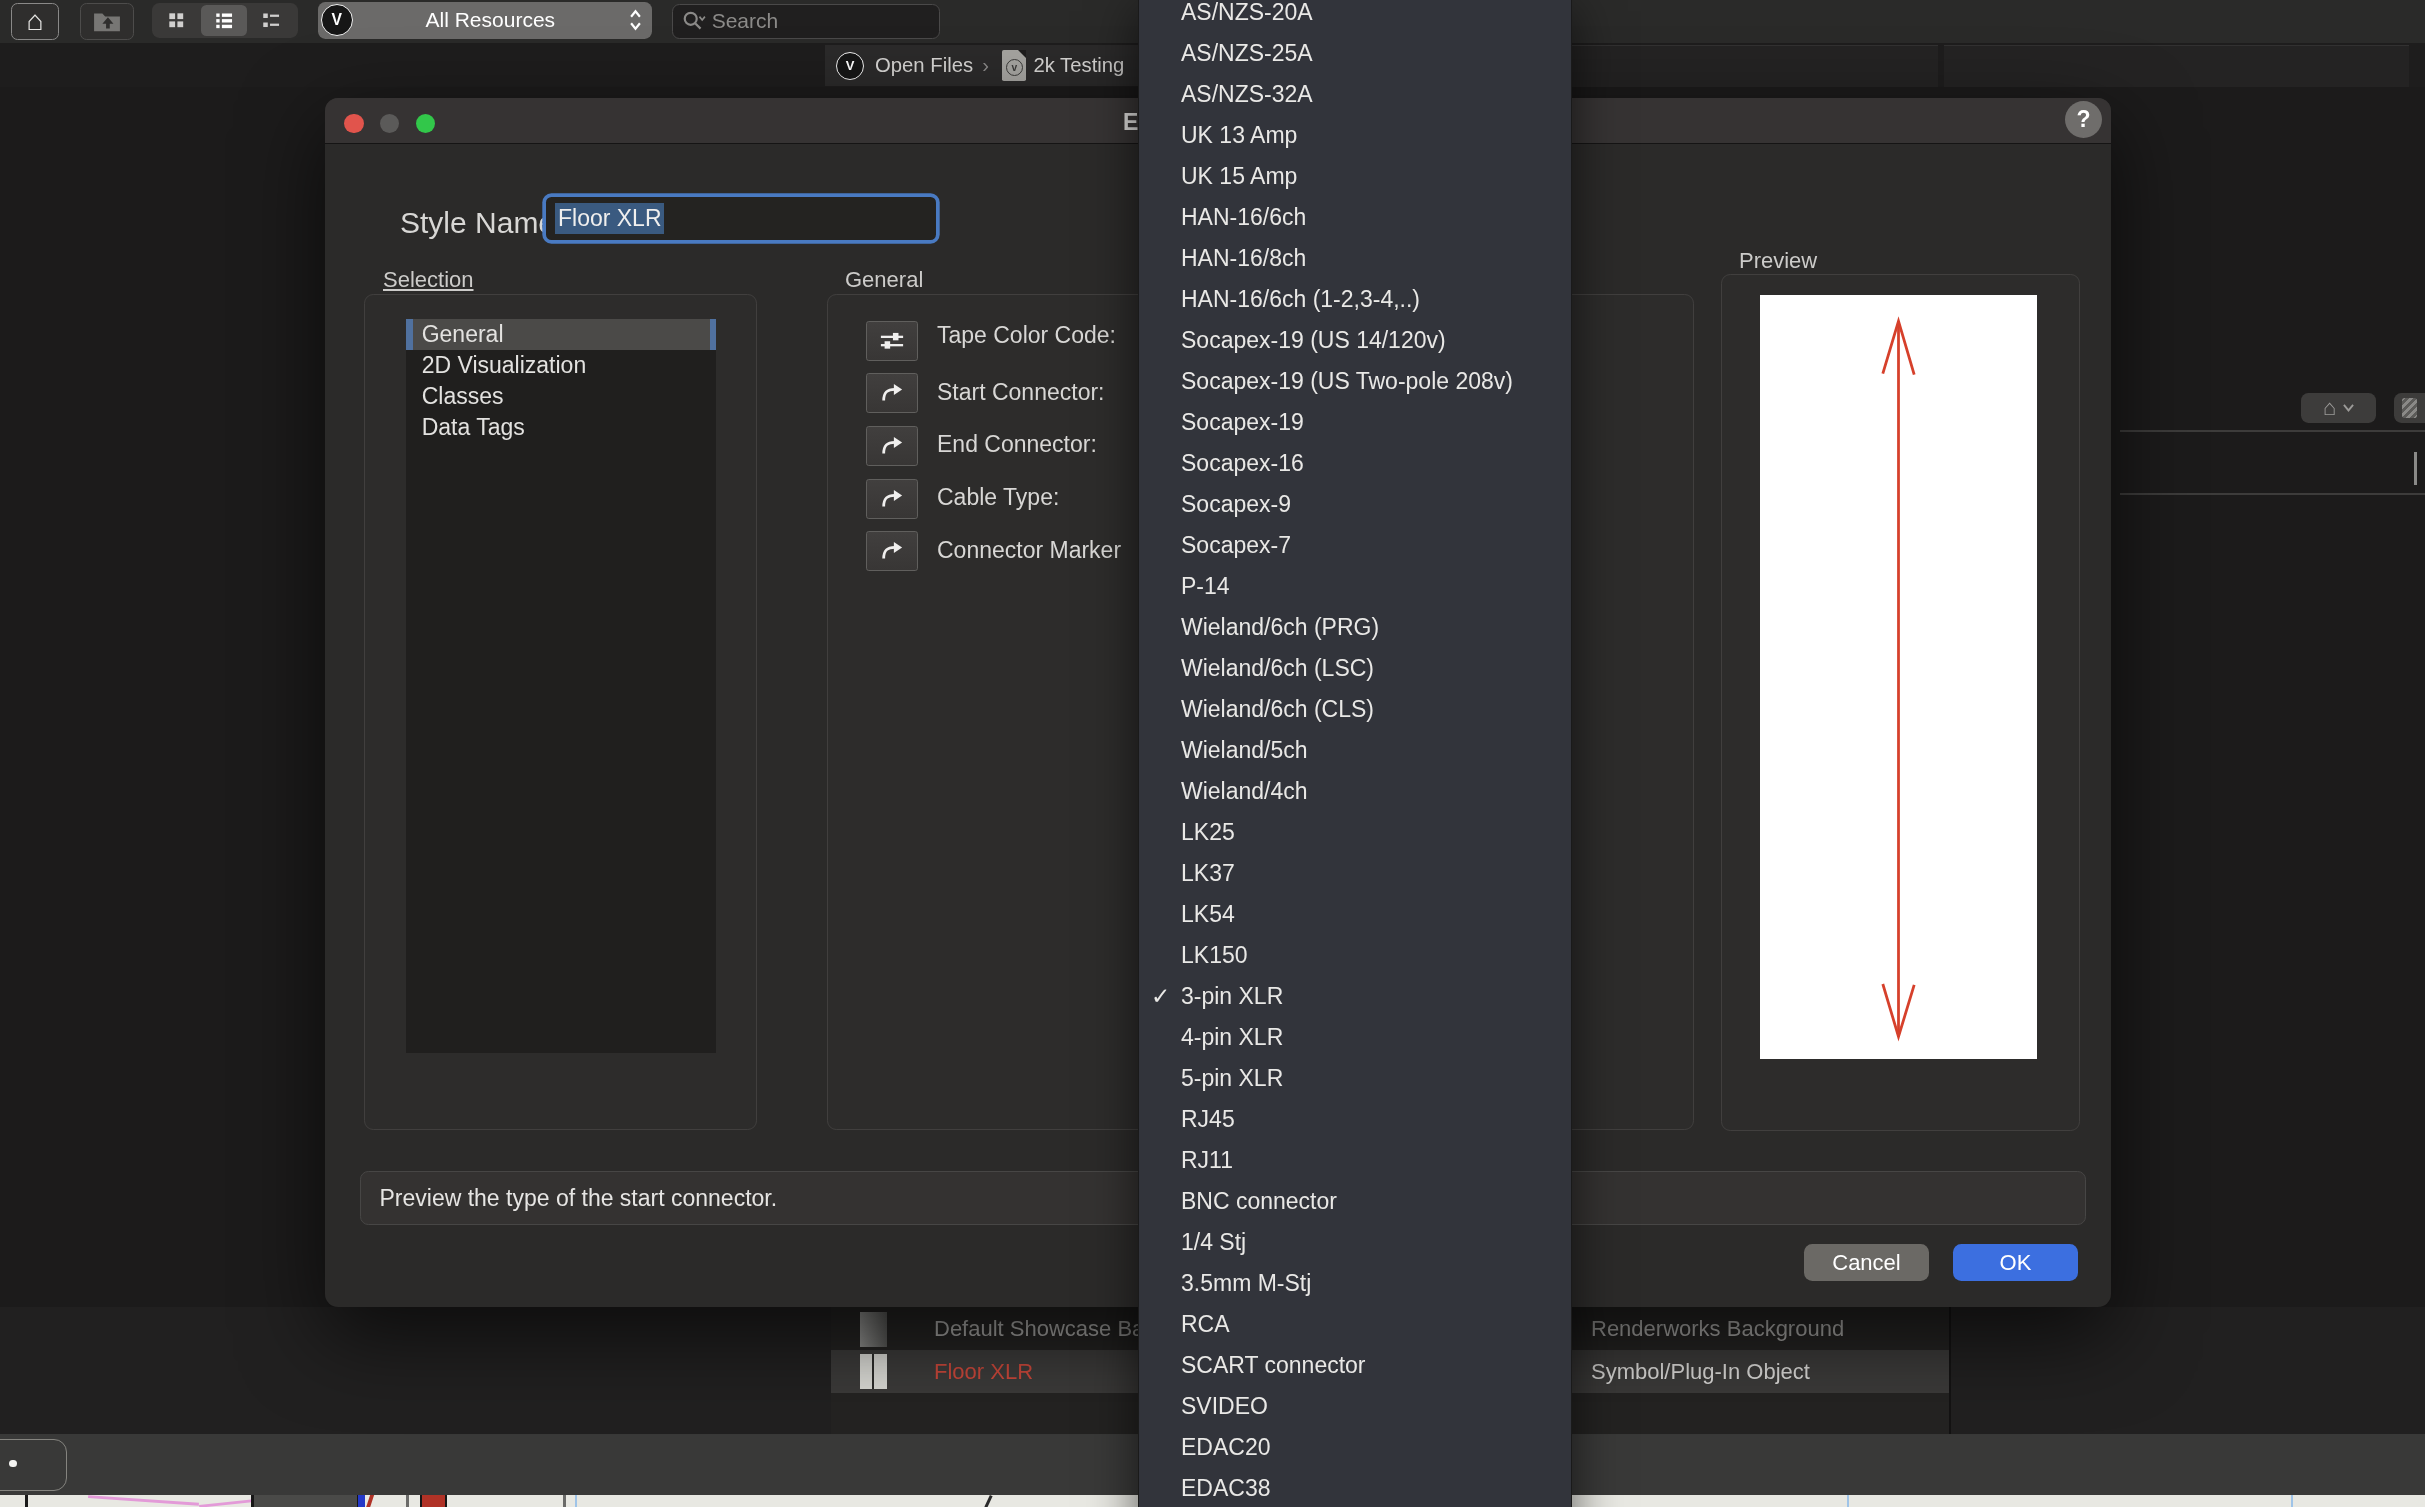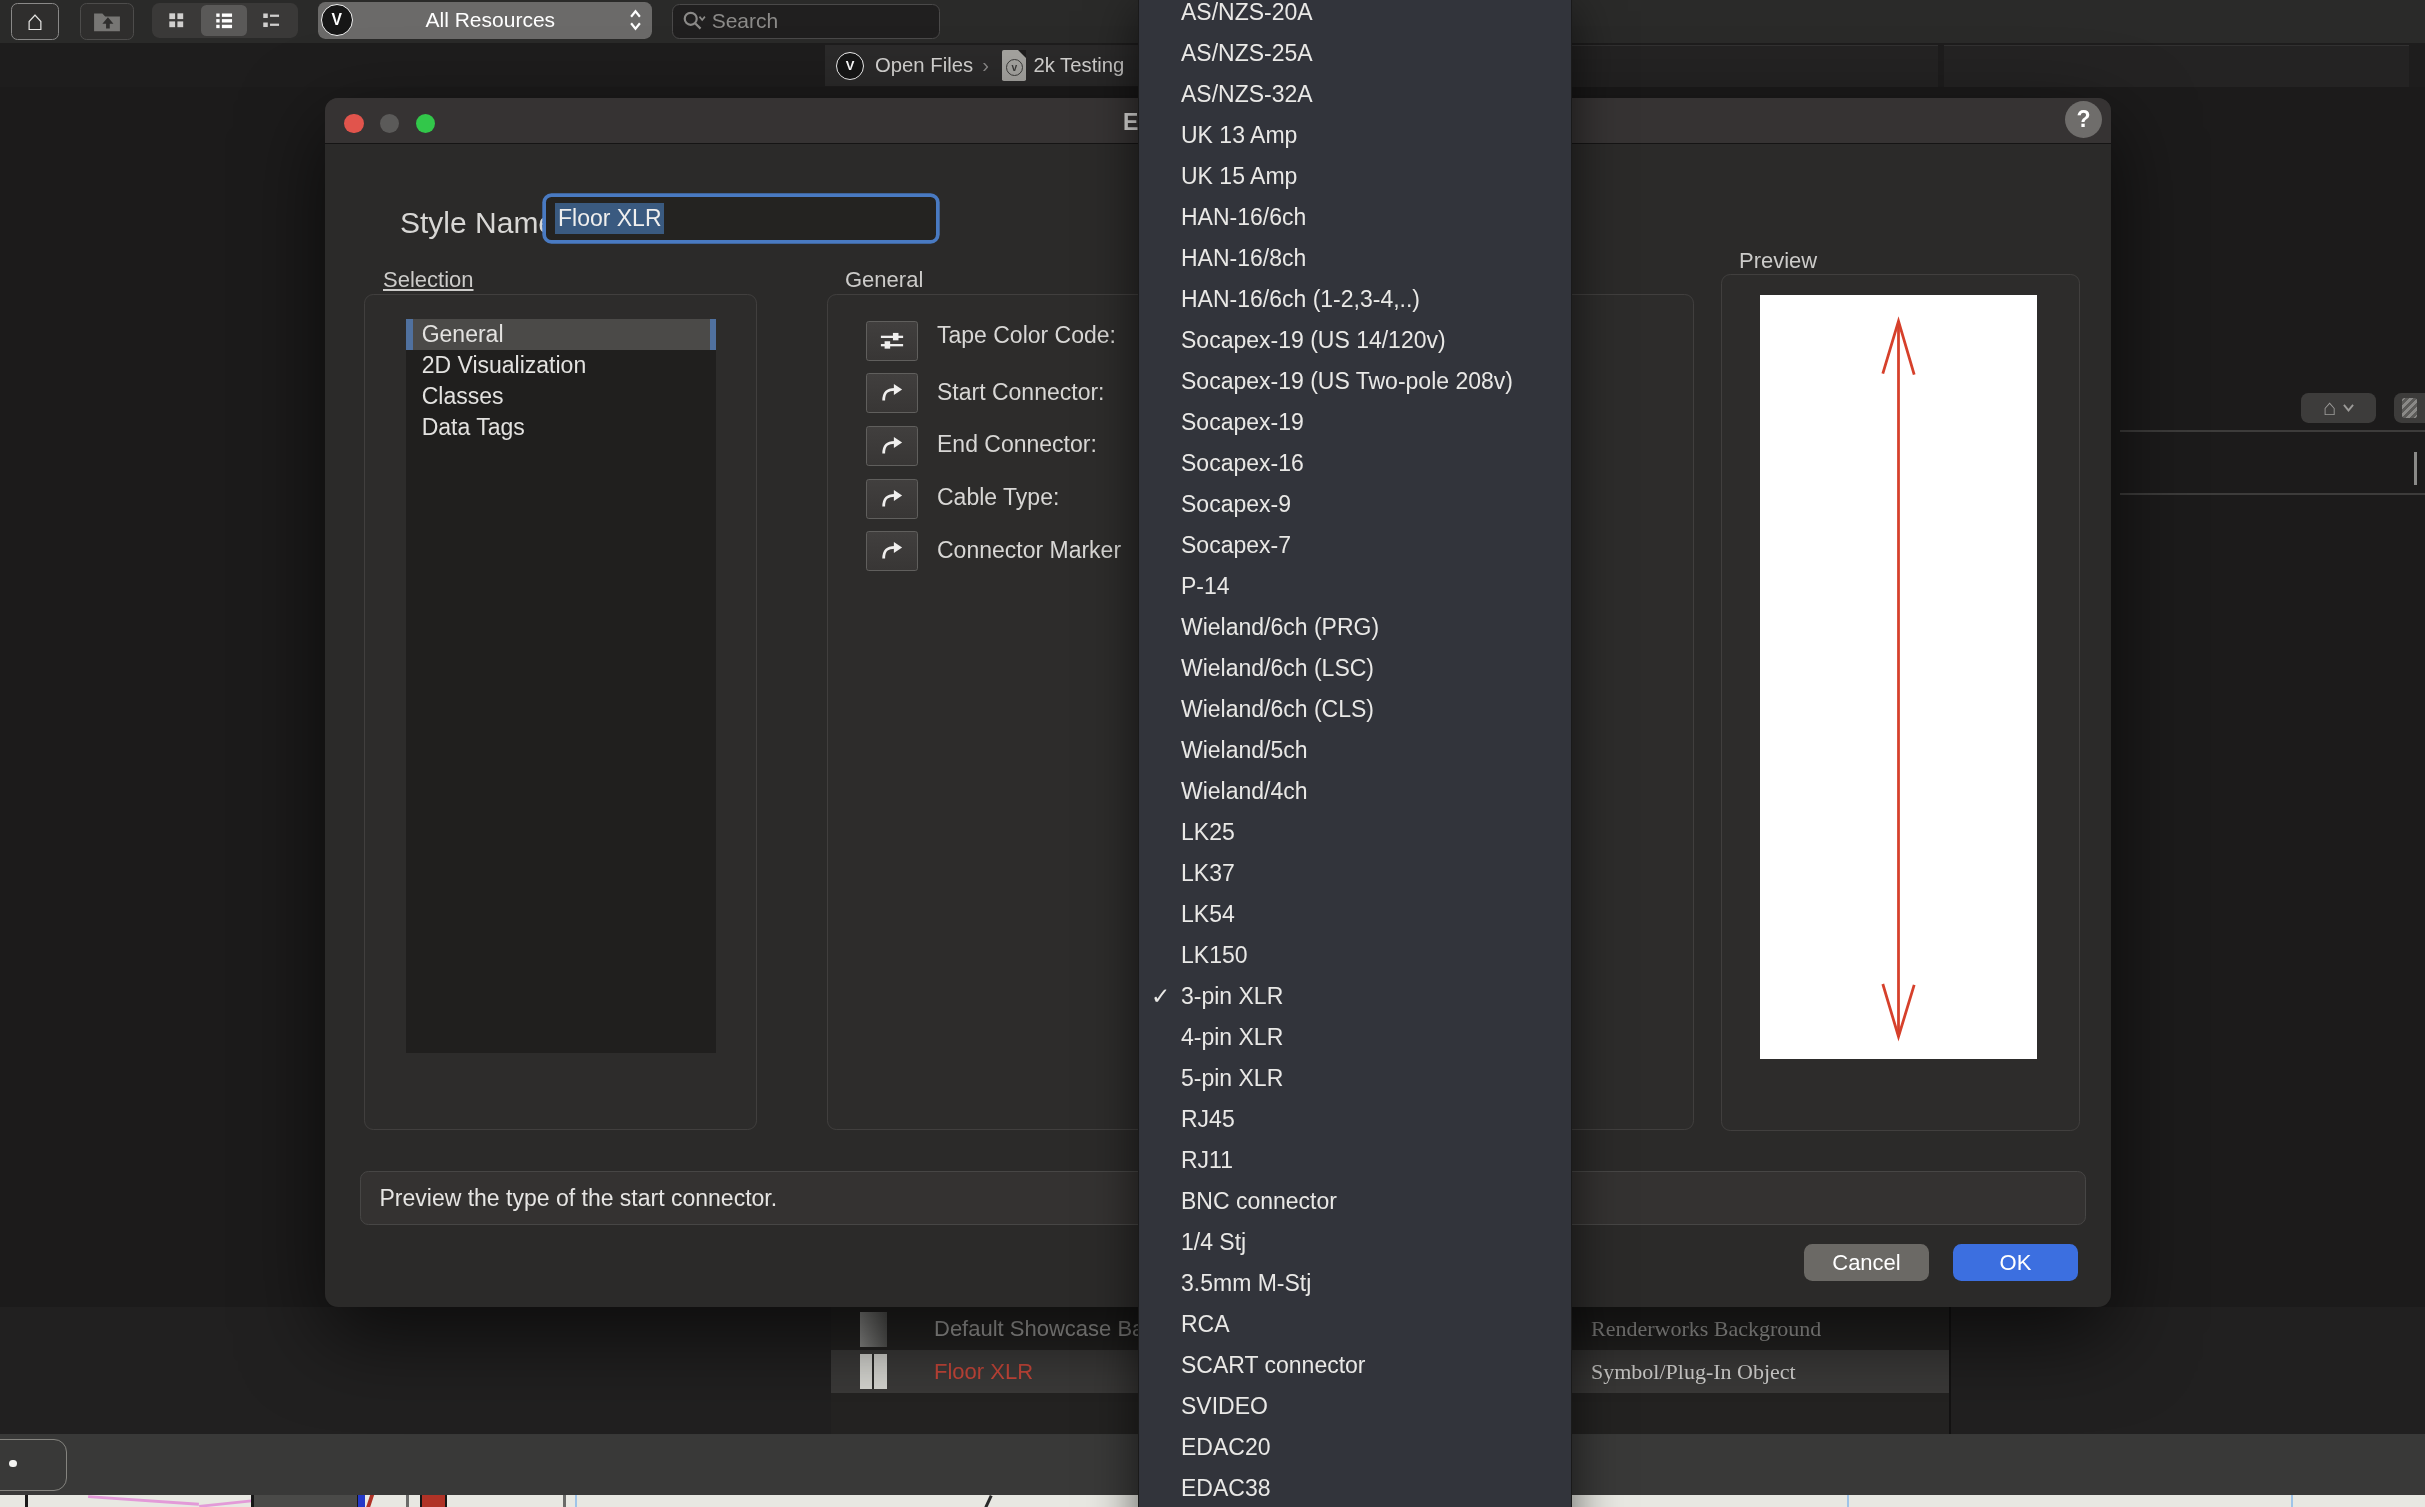--- a/index.html
+++ b/index.html
@@ -36,21 +36,21 @@
   
   .bgline{background:#3d3c3b;}
   .minibtn{background:#3d3c3b;border-radius:7.4px;display:flex;align-items:center;justify-content:center;color:#9b9a98;}
   
   #res-band{left:0;top:1307px;width:2426px;height:127px;background:#212020;}
   #res-list{left:831px;top:1307px;width:1118px;height:127px;background:#242322;}
   .res-row{position:absolute;left:0;width:1118px;display:flex;align-items:center;}
   .res-row.sel{background:#3b3a39;}
   .res-thumb{position:absolute;left:29px;width:27px;height:35px;}
   .res-name{position:absolute;left:103px;font-size:22px;}
-  .res-type{position:absolute;left:760px;font-size:22px;font-family:Liberation Serif, serif;}
+  .res-type{position:absolute;left:760px;font-size:22px;}
   #res-divider{left:1949px;top:1307px;width:1.8px;height:127px;background:#141313;}
   #bottom-bar{left:0;top:1434px;width:2426px;height:61px;background:#393938;}
   #corner-btn{left:-13px;top:1439px;width:78px;height:50px;border:1.8px solid #85847f;border-radius:13px;}
   #corner-dot{left:9.2px;top:1460px;width:7.4px;height:7.4px;border-radius:50%;background:#f4f4f2;}
   #canvas-strip{left:0;top:1495px;width:2426px;height:13px;background:#e8e8e2;overflow:hidden;}
   .cmark{position:absolute;top:0;height:13px;}
   
   #dialog{left:325px;top:98px;width:1786px;height:1209px;background:#2b2a29;border-radius:13px;
     box-shadow:0 28px 83px rgba(0,0,0,.65);}
   #dlg-titlebar{left:0;top:0;width:1786px;height:45px;background:#363333;border-bottom:0.9px solid #151414;

